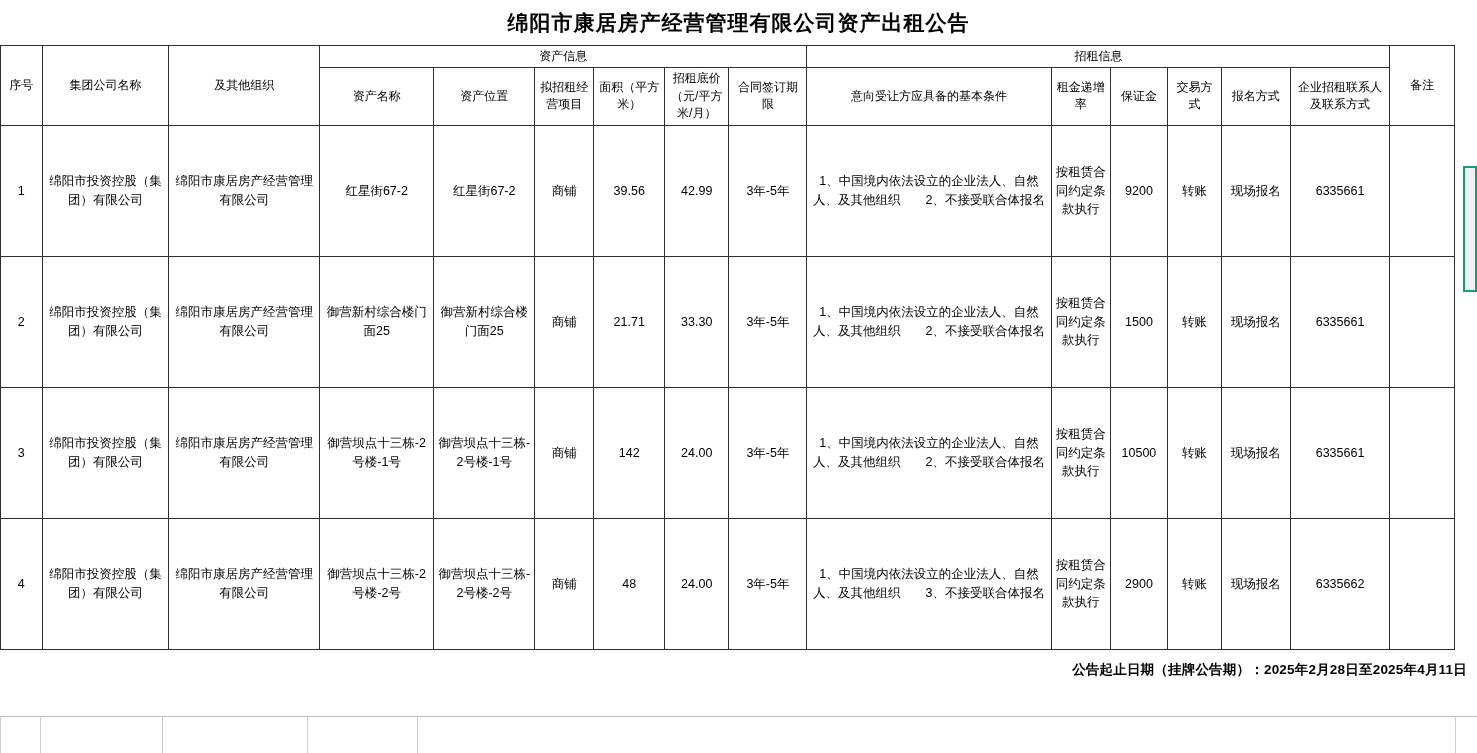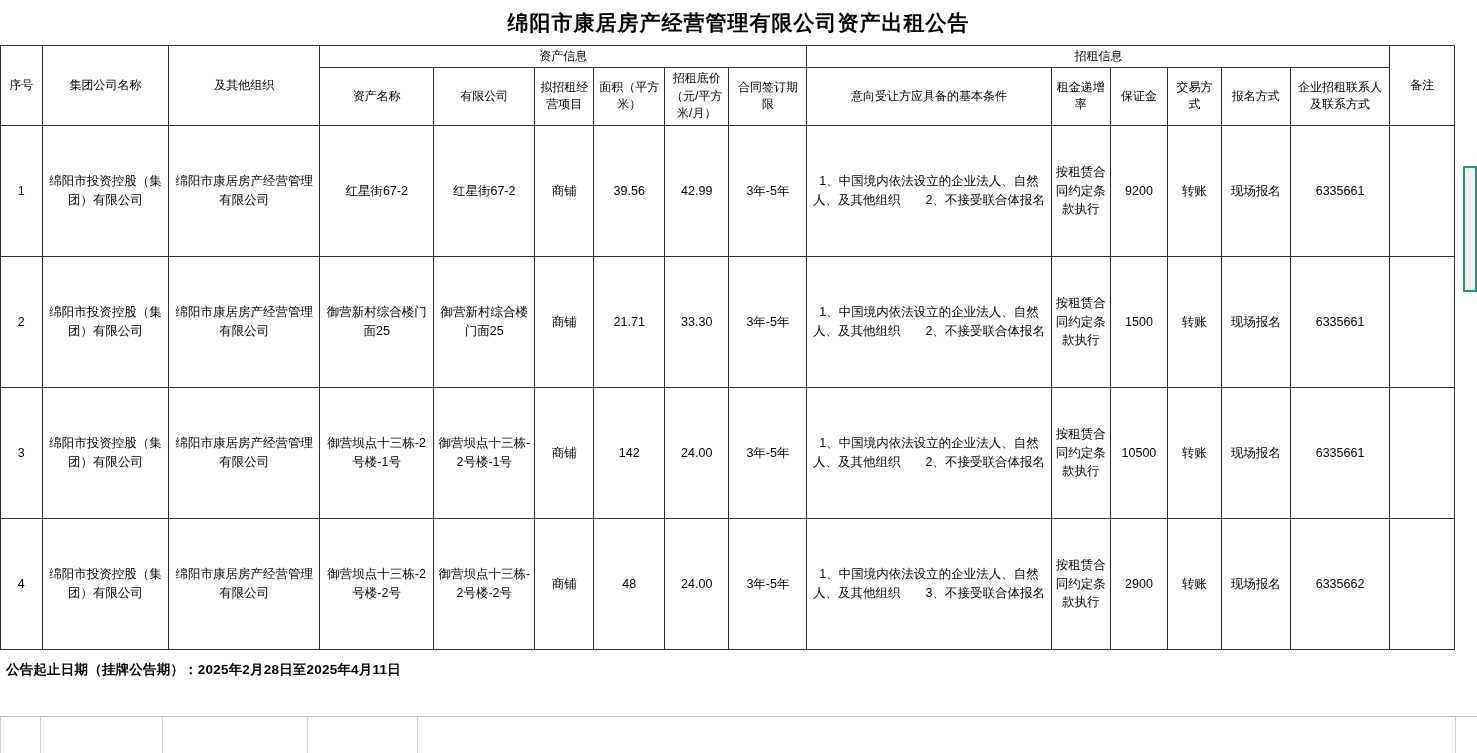--- a/index.html
+++ b/index.html
@@ -54,22 +54,23 @@
   .cond-cell {
     text-align: justify;
     text-align-last: center;
     padding: 2px 7px;
     line-height: 1.6;
   }
   .nowrap-narrow { word-break: keep-all; }
   .footer-note {
     font-size: 13.5px;
     font-weight: bold;
-    padding: 11px 0 0 6px;
+    padding: 11px 10px 0 6px;
     letter-spacing: 0.2px;
+    text-align: right;
   }
   .bottom-strip {
     position: absolute;
     left: 0;
     top: 716px;
     width: 1477px;
     height: 37px;
     border-top: 1px solid #bfbfbf;
     box-sizing: border-box;
   }
@@ -121,21 +122,21 @@
       <tr>
         <td rowspan="2">序号</td>
         <td rowspan="2">集团公司名称</td>
         <td rowspan="2">及其他组织</td>
         <td colspan="6">资产信息</td>
         <td colspan="6">招租信息</td>
         <td rowspan="2">备注</td>
       </tr>
       <tr class="hdr-tall">
         <td>资产名称</td>
-        <td>有限公司</td>
+        <td>资产位置</td>
         <td>拟招租经营项目</td>
         <td>面积（平方米）</td>
         <td>招租底价（元/平方米/月）</td>
         <td>合同签订期限</td>
         <td>意向受让方应具备的基本条件</td>
         <td>租金递增率</td>
         <td>保证金</td>
         <td>交易方式</td>
         <td>报名方式</td>
         <td>企业招租联系人及联系方式</td>

